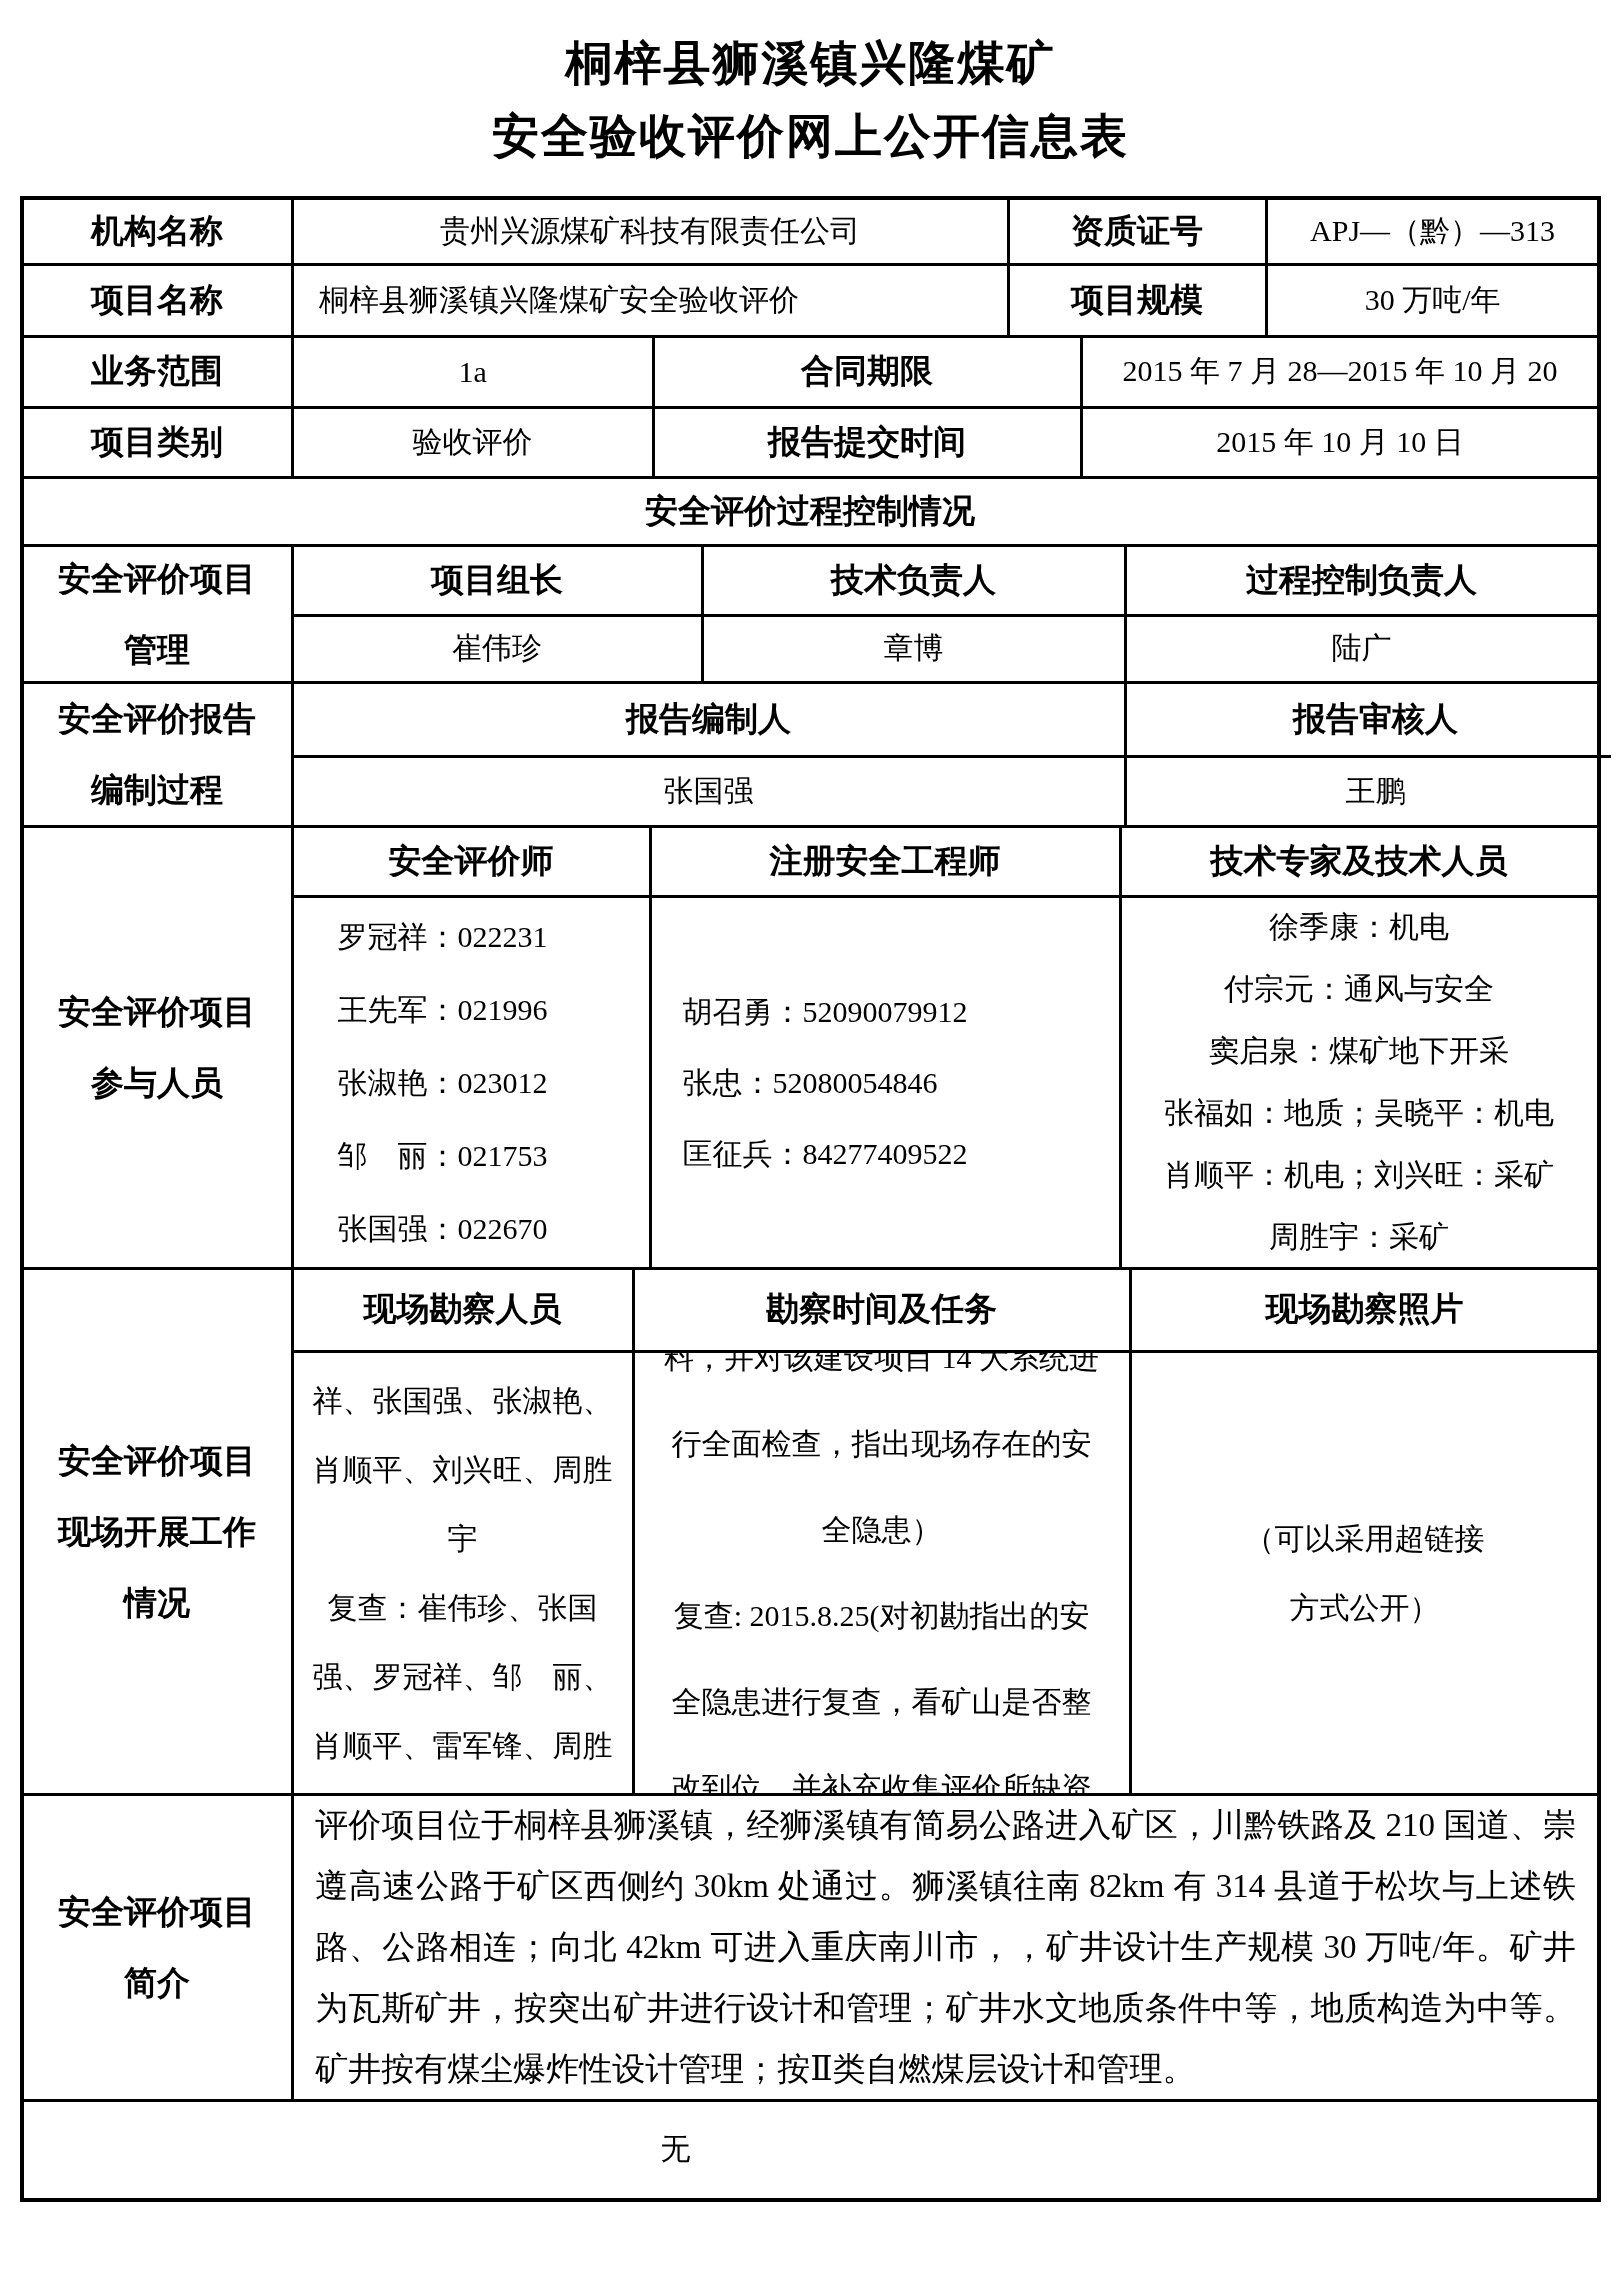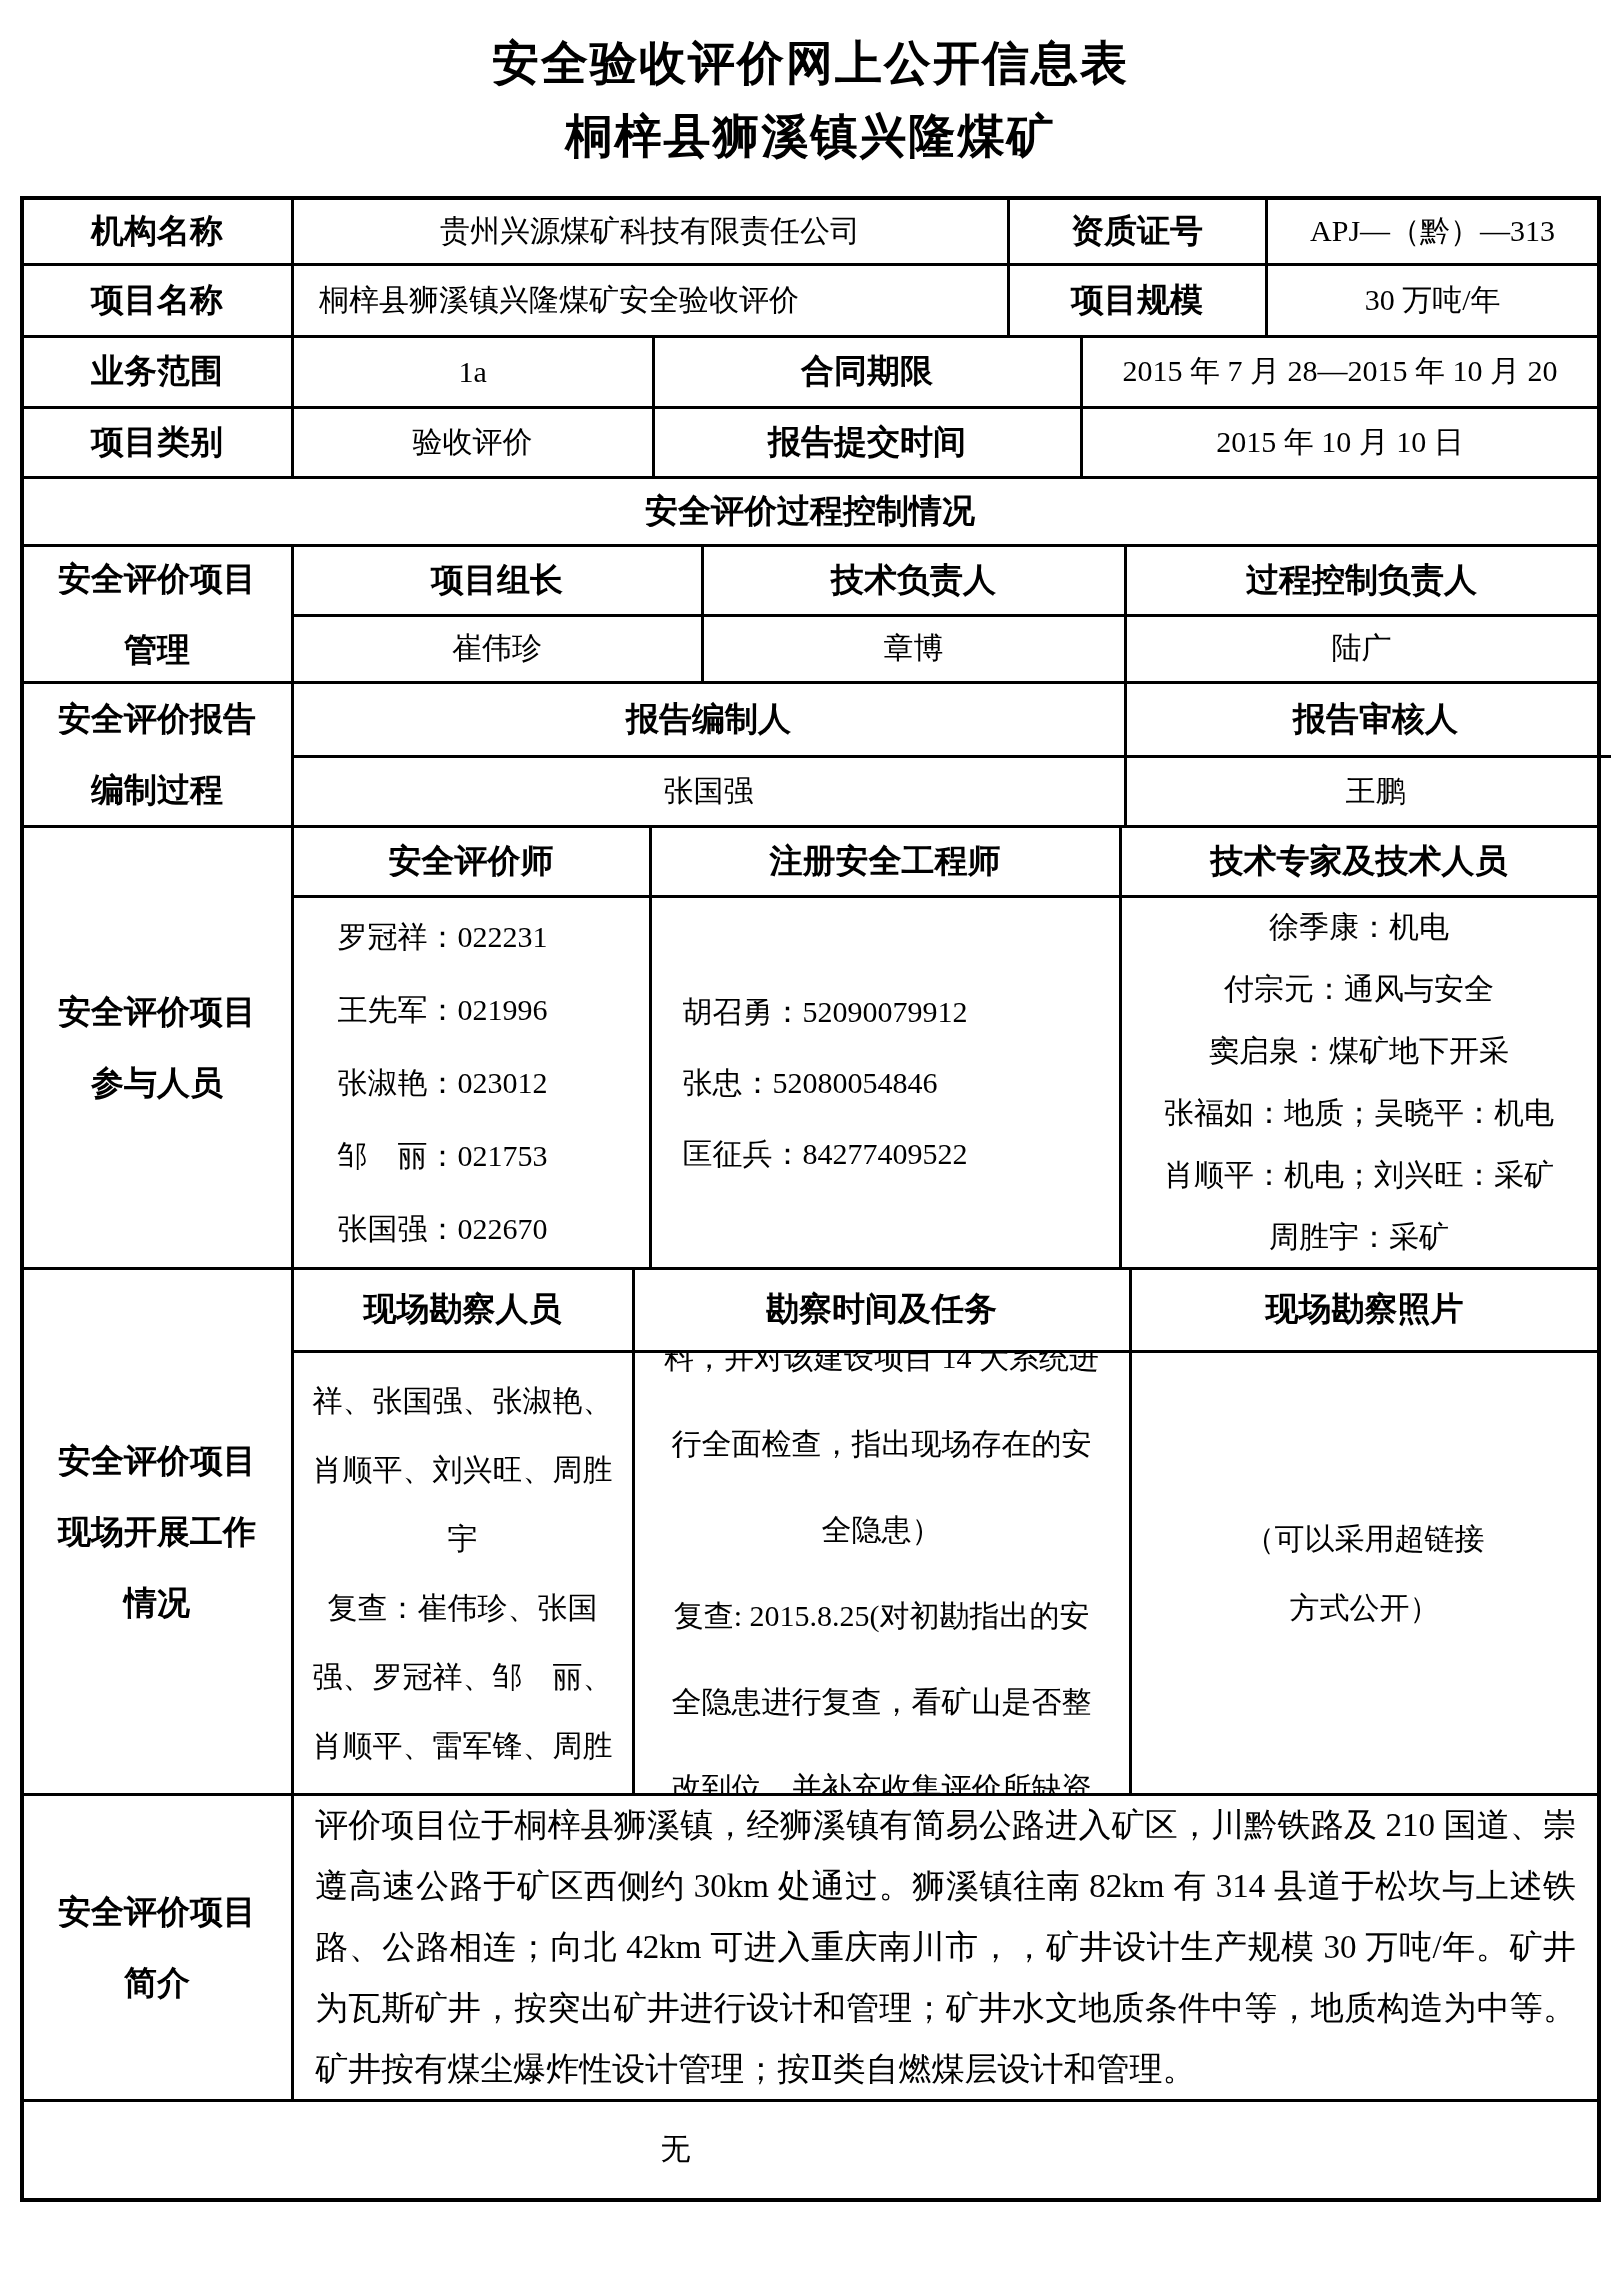--- a/index.html
+++ b/index.html
@@ -90,22 +90,22 @@
   }
   .profilecell{align-items:center;}
   .projname{padding-left:25.5px;}
 </style>
 </head>
 <body>
 
 <div class="page">
 
   <div class="titles">
+    <div class="title">桐梓县狮溪镇兴隆煤矿</div>
     <div class="title">安全验收评价网上公开信息表</div>
-    <div class="title">桐梓县狮溪镇兴隆煤矿</div>
   </div>
 
   <div class="tbl">
 
     <div class="tr h67">
       <div class="td label wA">机构名称</div>
       <div class="td value wB1">贵州兴源煤矿科技有限责任公司</div>
       <div class="td label wC1">资质证号</div>
       <div class="td value wD1">APJ—（黔）—313</div>
     </div>

